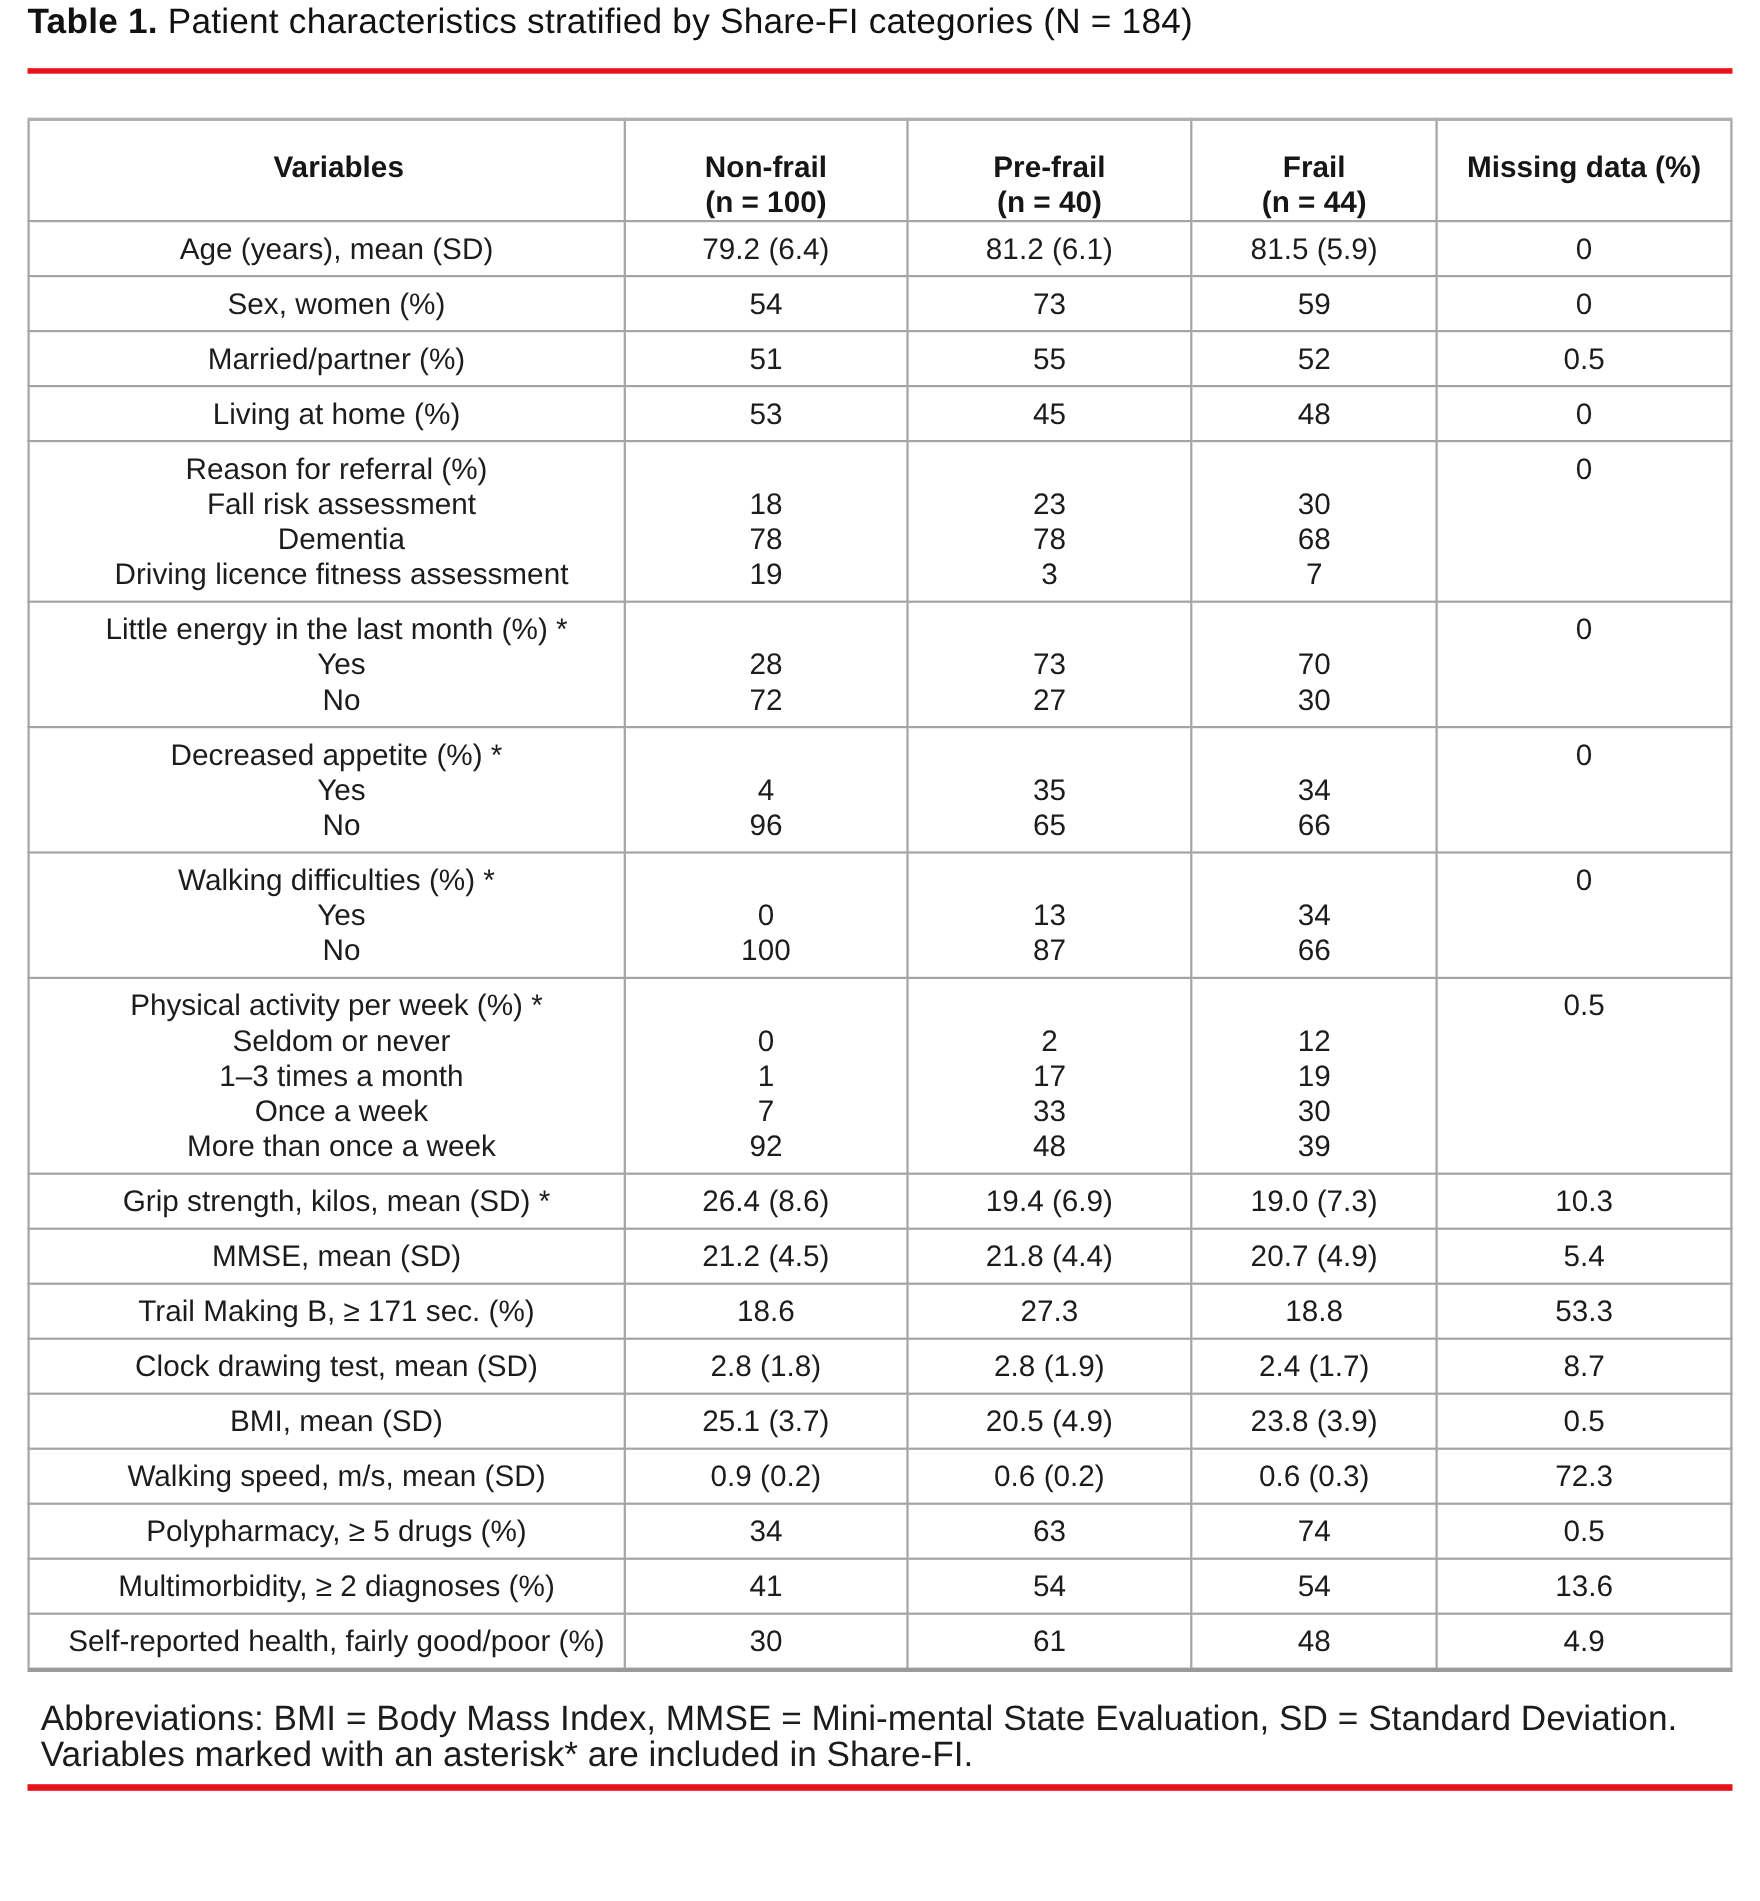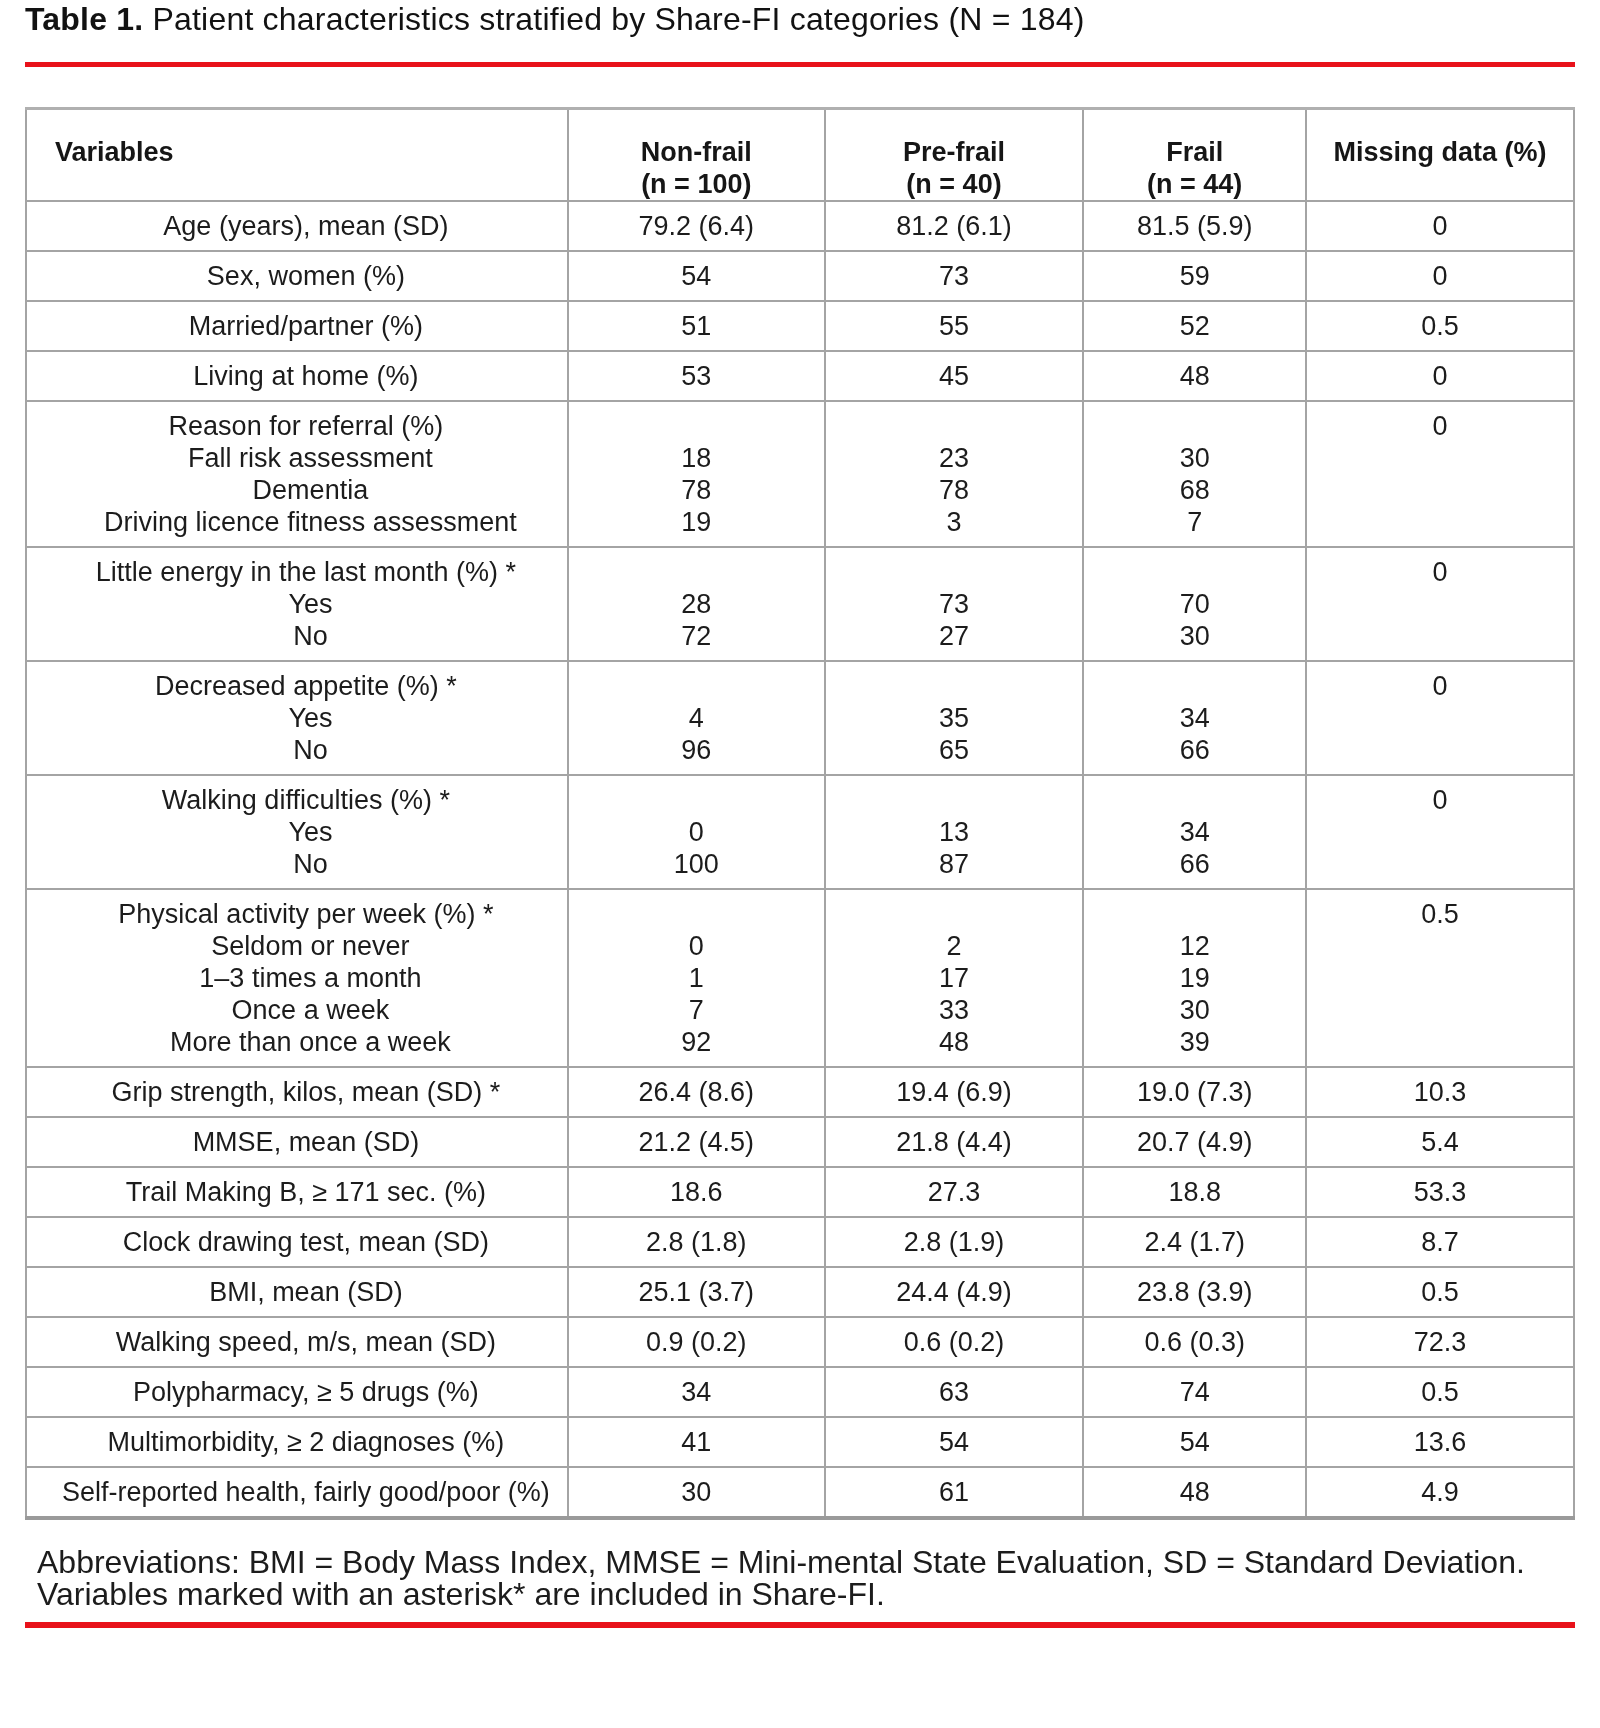--- a/index.html
+++ b/index.html
@@ -41,21 +41,21 @@
     line-height: 32px;
   }
   thead th {
     font-weight: 700;
     vertical-align: top;
     text-align: center;
     padding: 26px 6px 0 6px;
     height: 91px;
     color: #161616;
   }
-  thead th.first { text-align: left; padding-left: 28px; margin-top: 32px; }
+  thead th.first { text-align: center; padding-left: 28px; margin-top: 32px; }
 
   tbody td {
     text-align: center;
     vertical-align: middle;
     padding: 8px 6px;
   }
   tbody td.label { text-align: center; padding-left: 28px; padding-right: 10px; }
   tr.group td { vertical-align: top; }
   .line { height: 32px; white-space: nowrap; overflow: visible; }
   .sublabel { padding-left: 9px; }
@@ -298,21 +298,21 @@
         <tr class="single">
           <td class="label">Clock drawing test, mean (SD)</td>
           <td>2.8 (1.8)</td>
           <td>2.8 (1.9)</td>
           <td>2.4 (1.7)</td>
           <td>8.7</td>
         </tr>
         <tr class="single">
           <td class="label">BMI, mean (SD)</td>
           <td>25.1 (3.7)</td>
-          <td>24.4 (4.9)</td>
+          <td>20.5 (4.9)</td>
           <td>23.8 (3.9)</td>
           <td>0.5</td>
         </tr>
         <tr class="single">
           <td class="label">Walking speed, m/s, mean (SD)</td>
           <td>0.9 (0.2)</td>
           <td>0.6 (0.2)</td>
           <td>0.6 (0.3)</td>
           <td>72.3</td>
         </tr>

